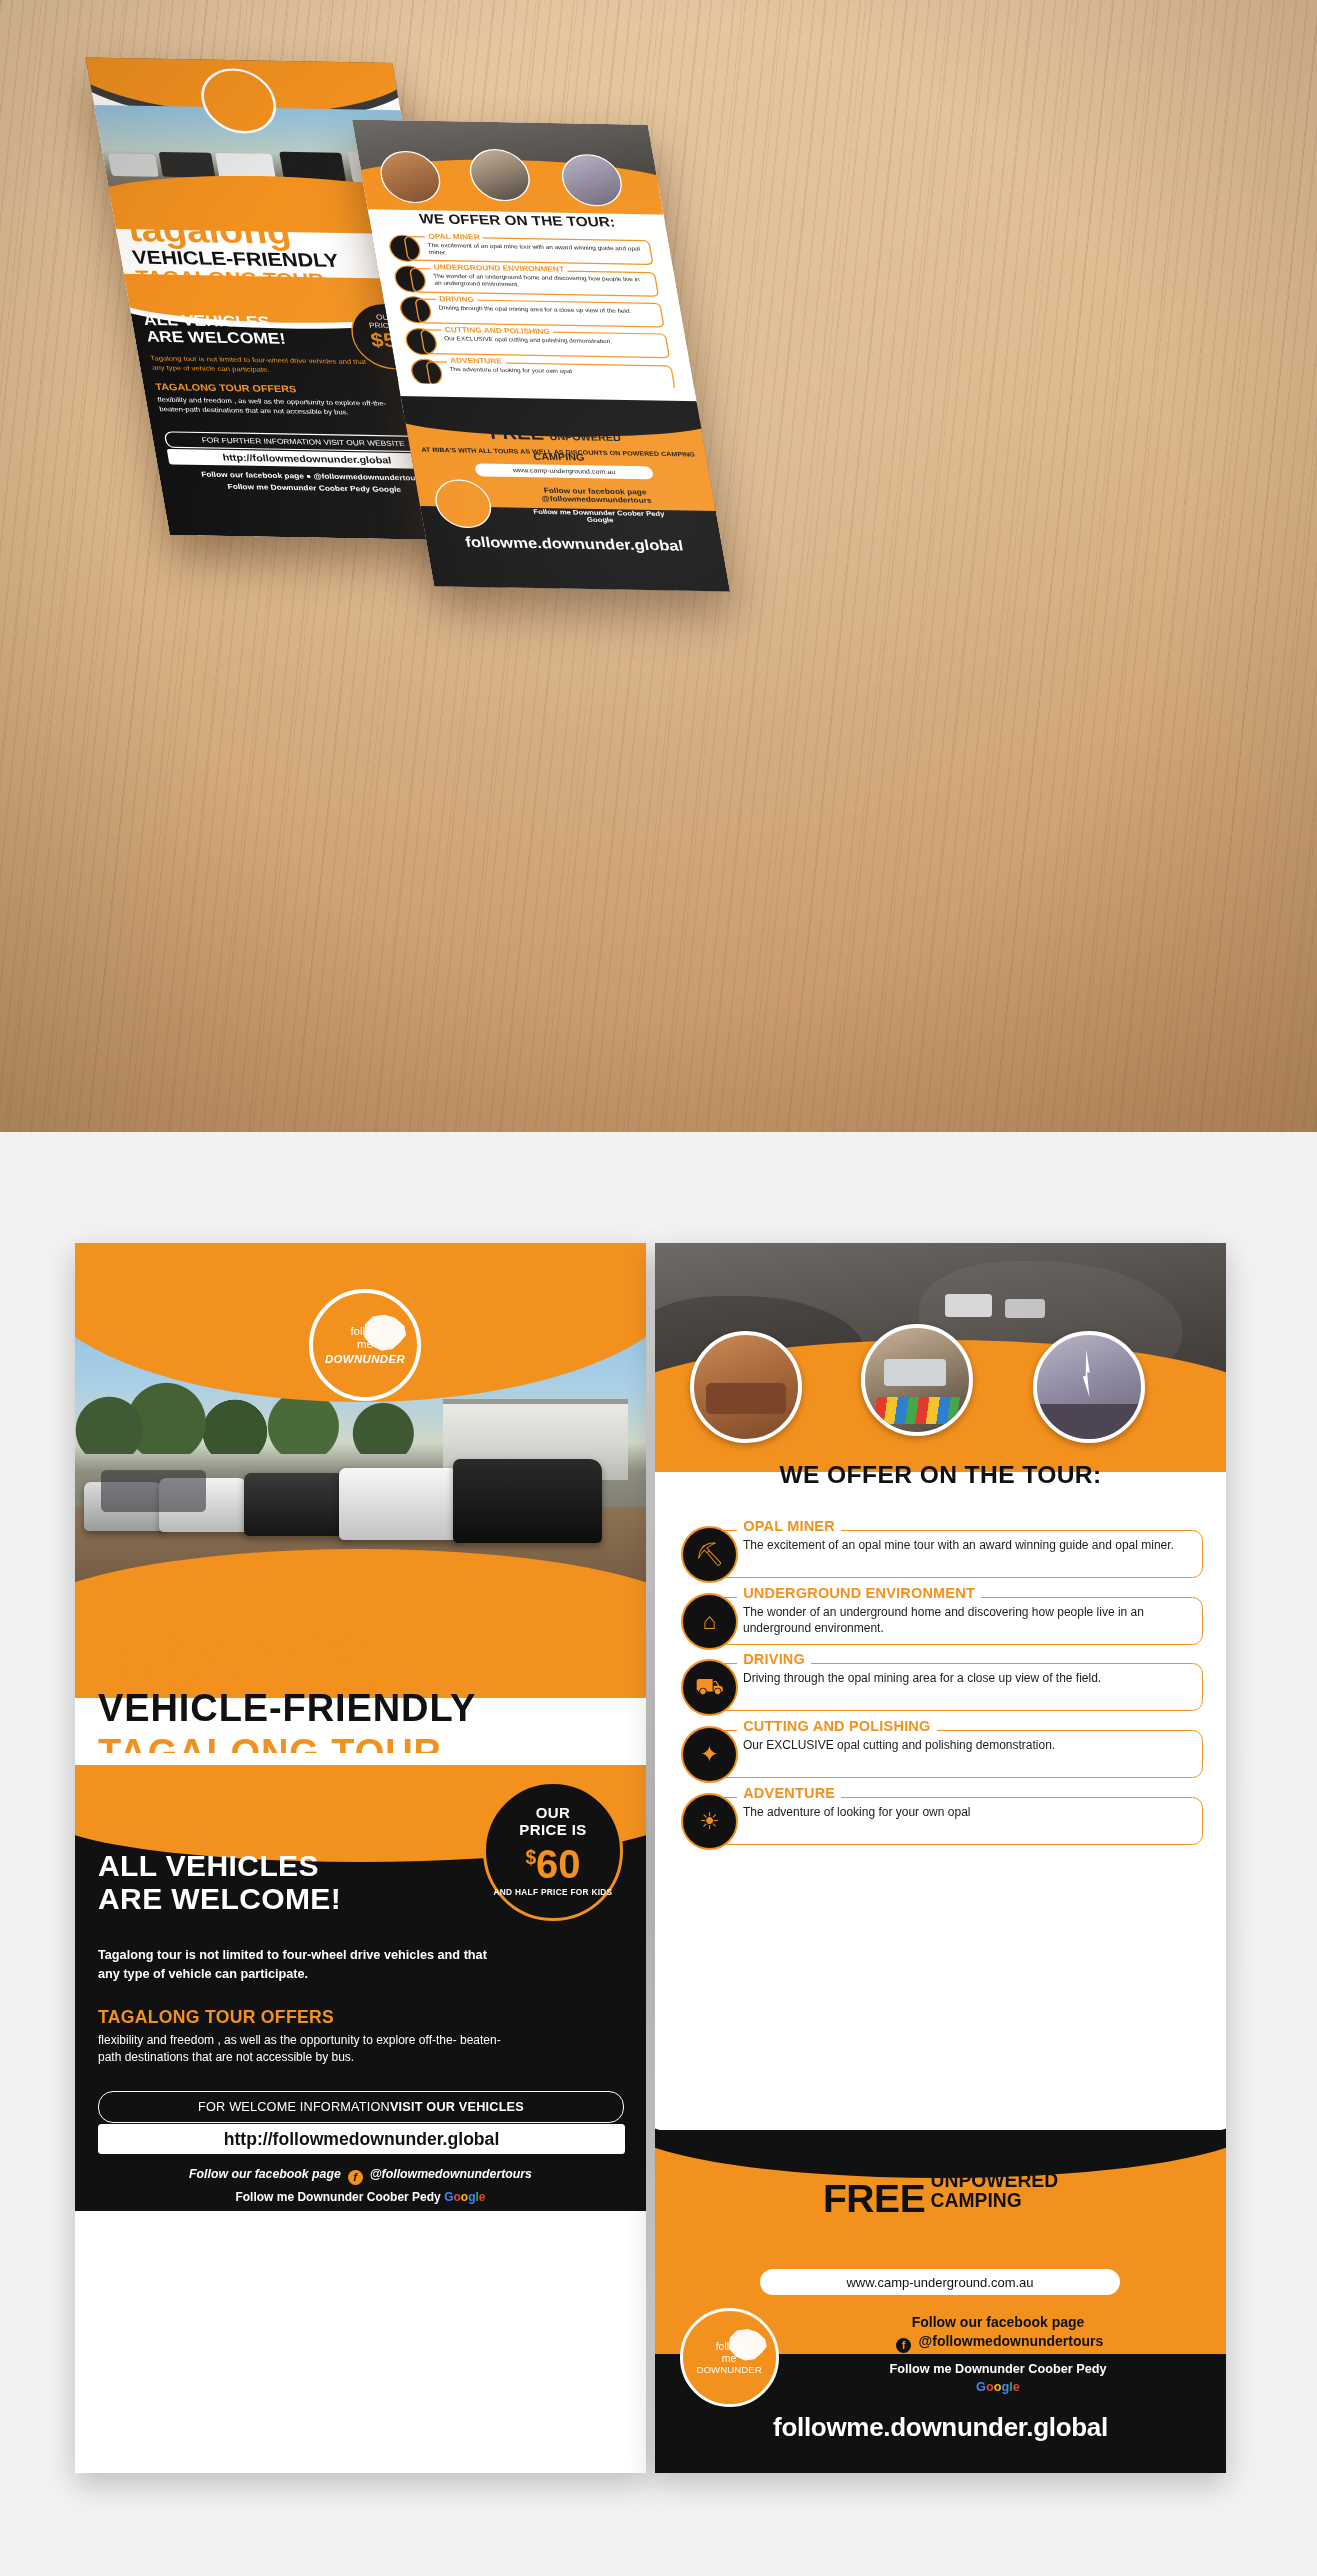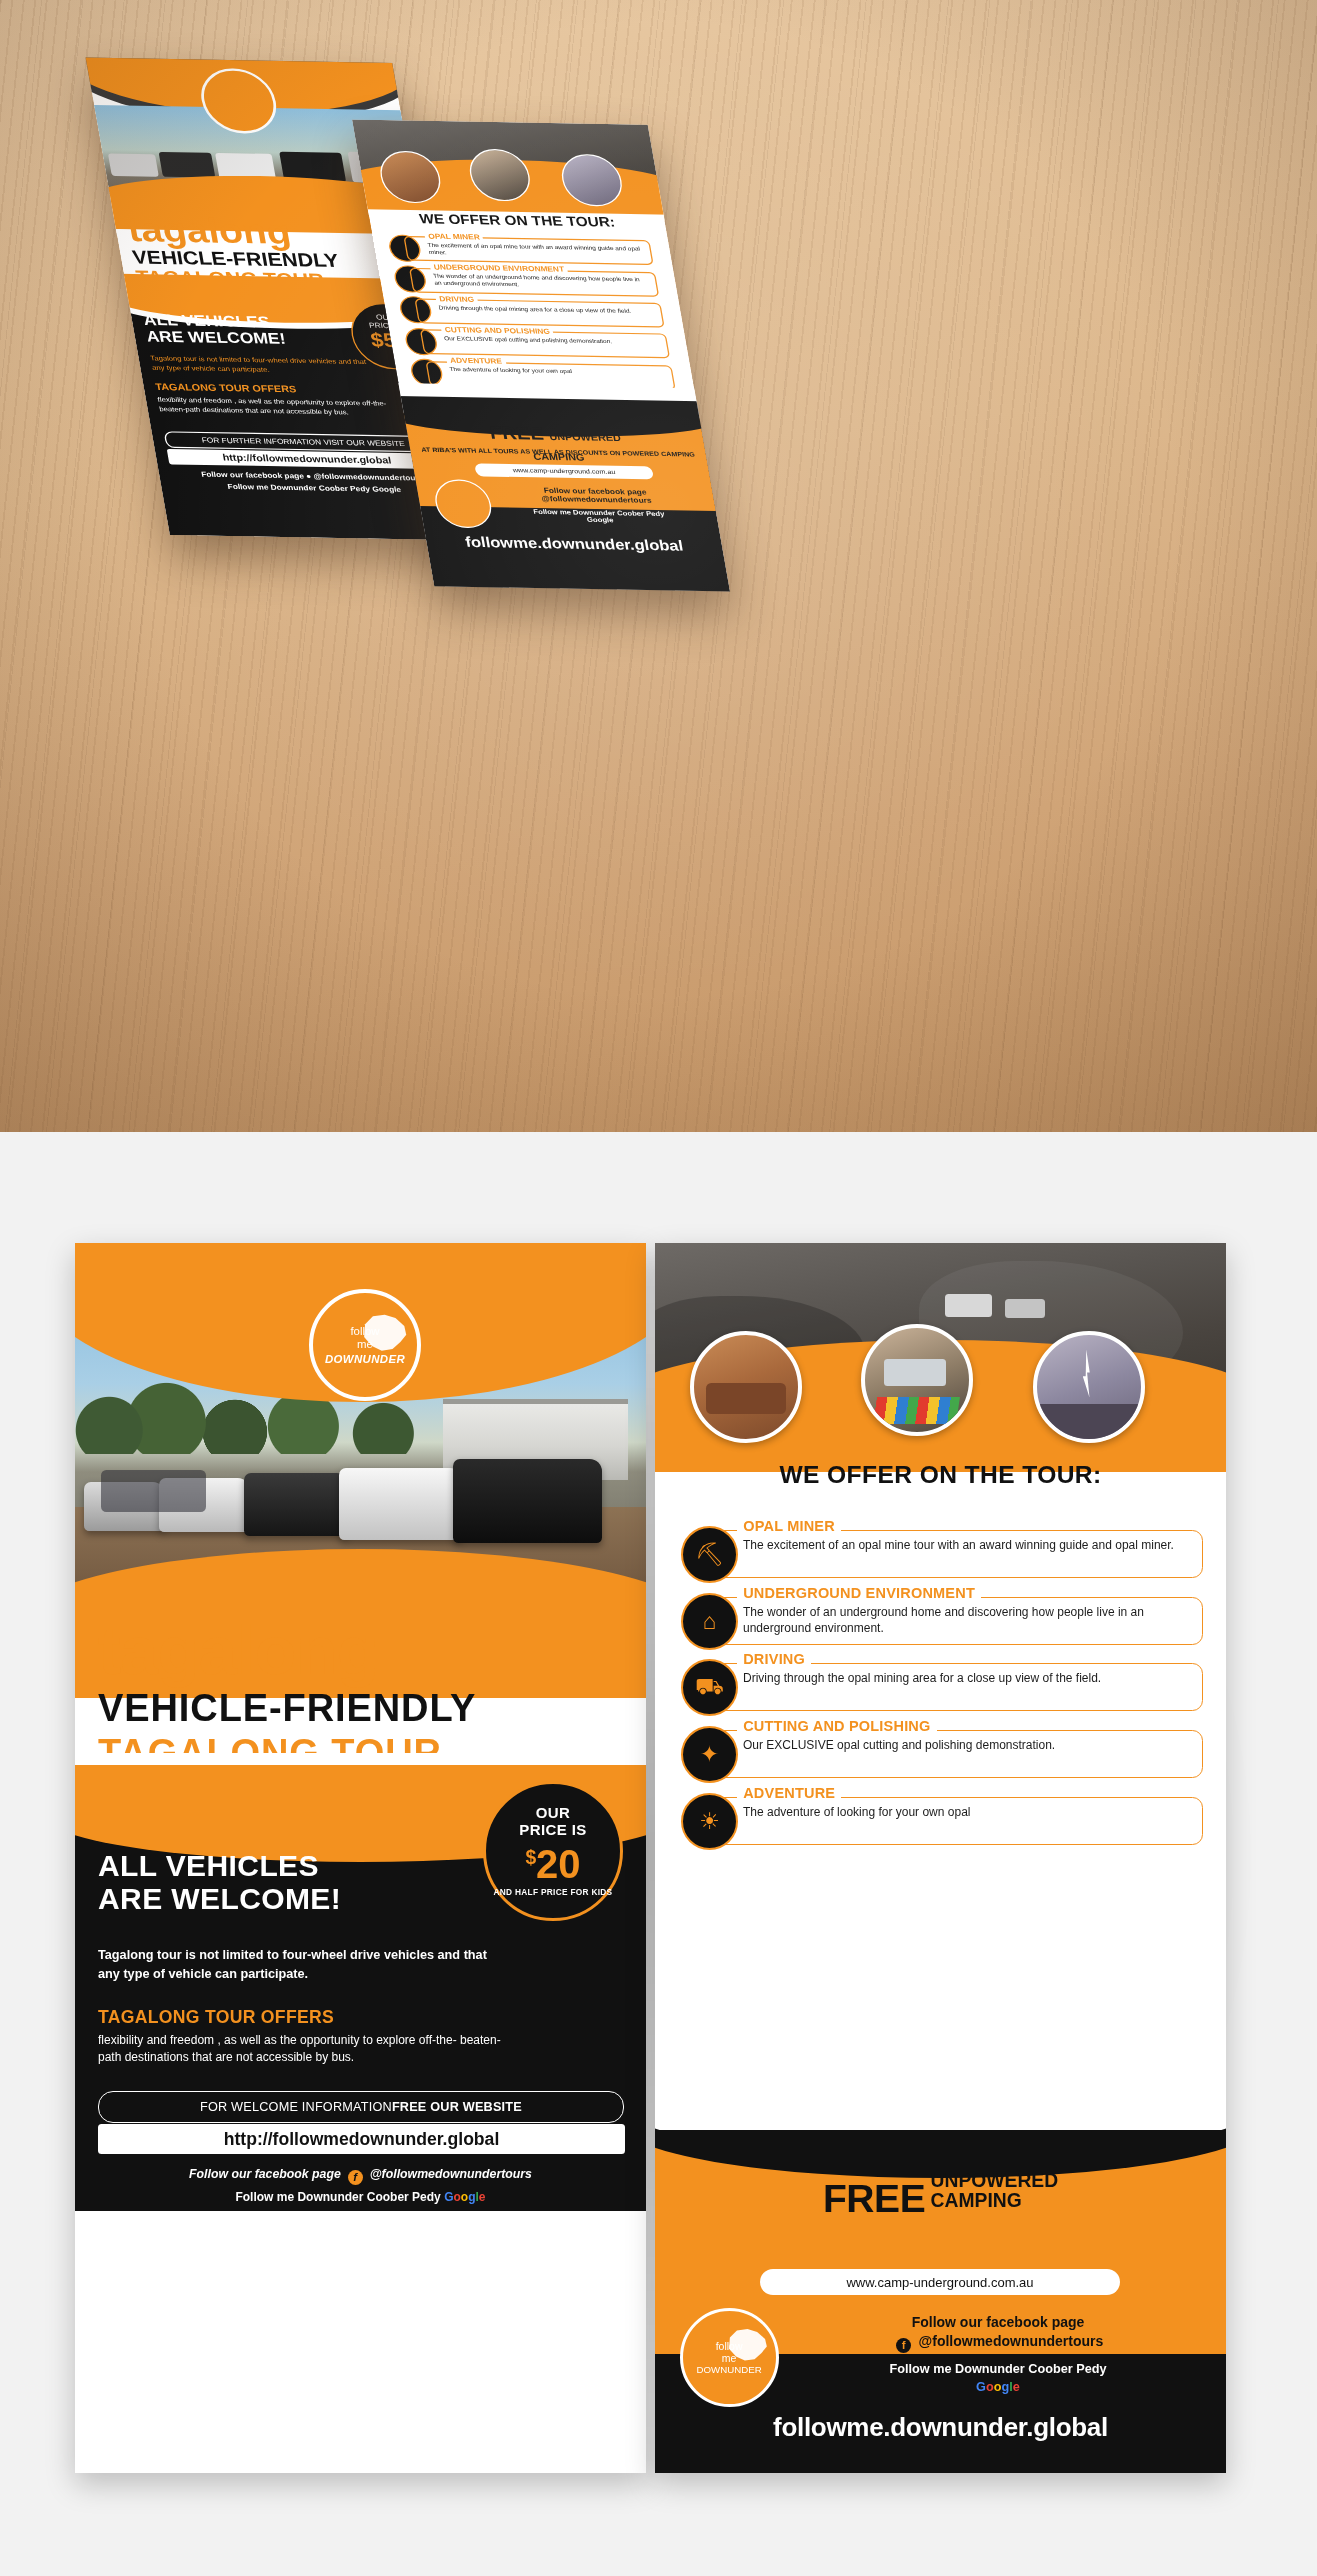--- a/index.html
+++ b/index.html
@@ -421,36 +421,36 @@
     <div class="t-tagalong">tagalong</div>
     <div class="t-vehicle">VEHICLE-FRIENDLY</div>
     <div class="t-tour">TAGALONG TOUR</div>
   </div>
 
   <div class="front-black-wave"></div>
 
   <div class="price-badge">
     <div class="pb1">OUR</div>
     <div class="pb1">PRICE IS</div>
-    <div class="pb2"><sup>$</sup><span>20</span></div>
+    <div class="pb2"><sup>$</sup><span>60</span></div>
     <div class="pb3">AND HALF PRICE FOR KIDS</div>
   </div>
 
   <div class="allveh">
     <div class="a1">ALL VEHICLES</div>
     <div class="a1">ARE WELCOME!</div>
   </div>
 
   <div class="front-para body-orange">Tagalong tour is not limited to four-wheel drive vehicles and that any type of vehicle can participate.</div>
   <div class="offers-head">TAGALONG TOUR OFFERS</div>
   <div class="offers-body">flexibility and freedom , as well as the opportunity to explore off-the- beaten-path destinations that are not accessible by bus.</div>
 
   <div class="info-bar">
     <span>FOR WELCOME INFORMATION </span>
-      <b>FREE OUR WEBSITE</b>
+      <b>VISIT OUR VEHICLES</b>
   </div>
 
   <div class="url-bar">
     <span>http://followmedownunder.global</span>
   </div>
 
   <div class="fb-line">
     <span>Follow our facebook page</span>
     <span class="fb-icon">f</span>
     <span>@followmedownundertours</span>

